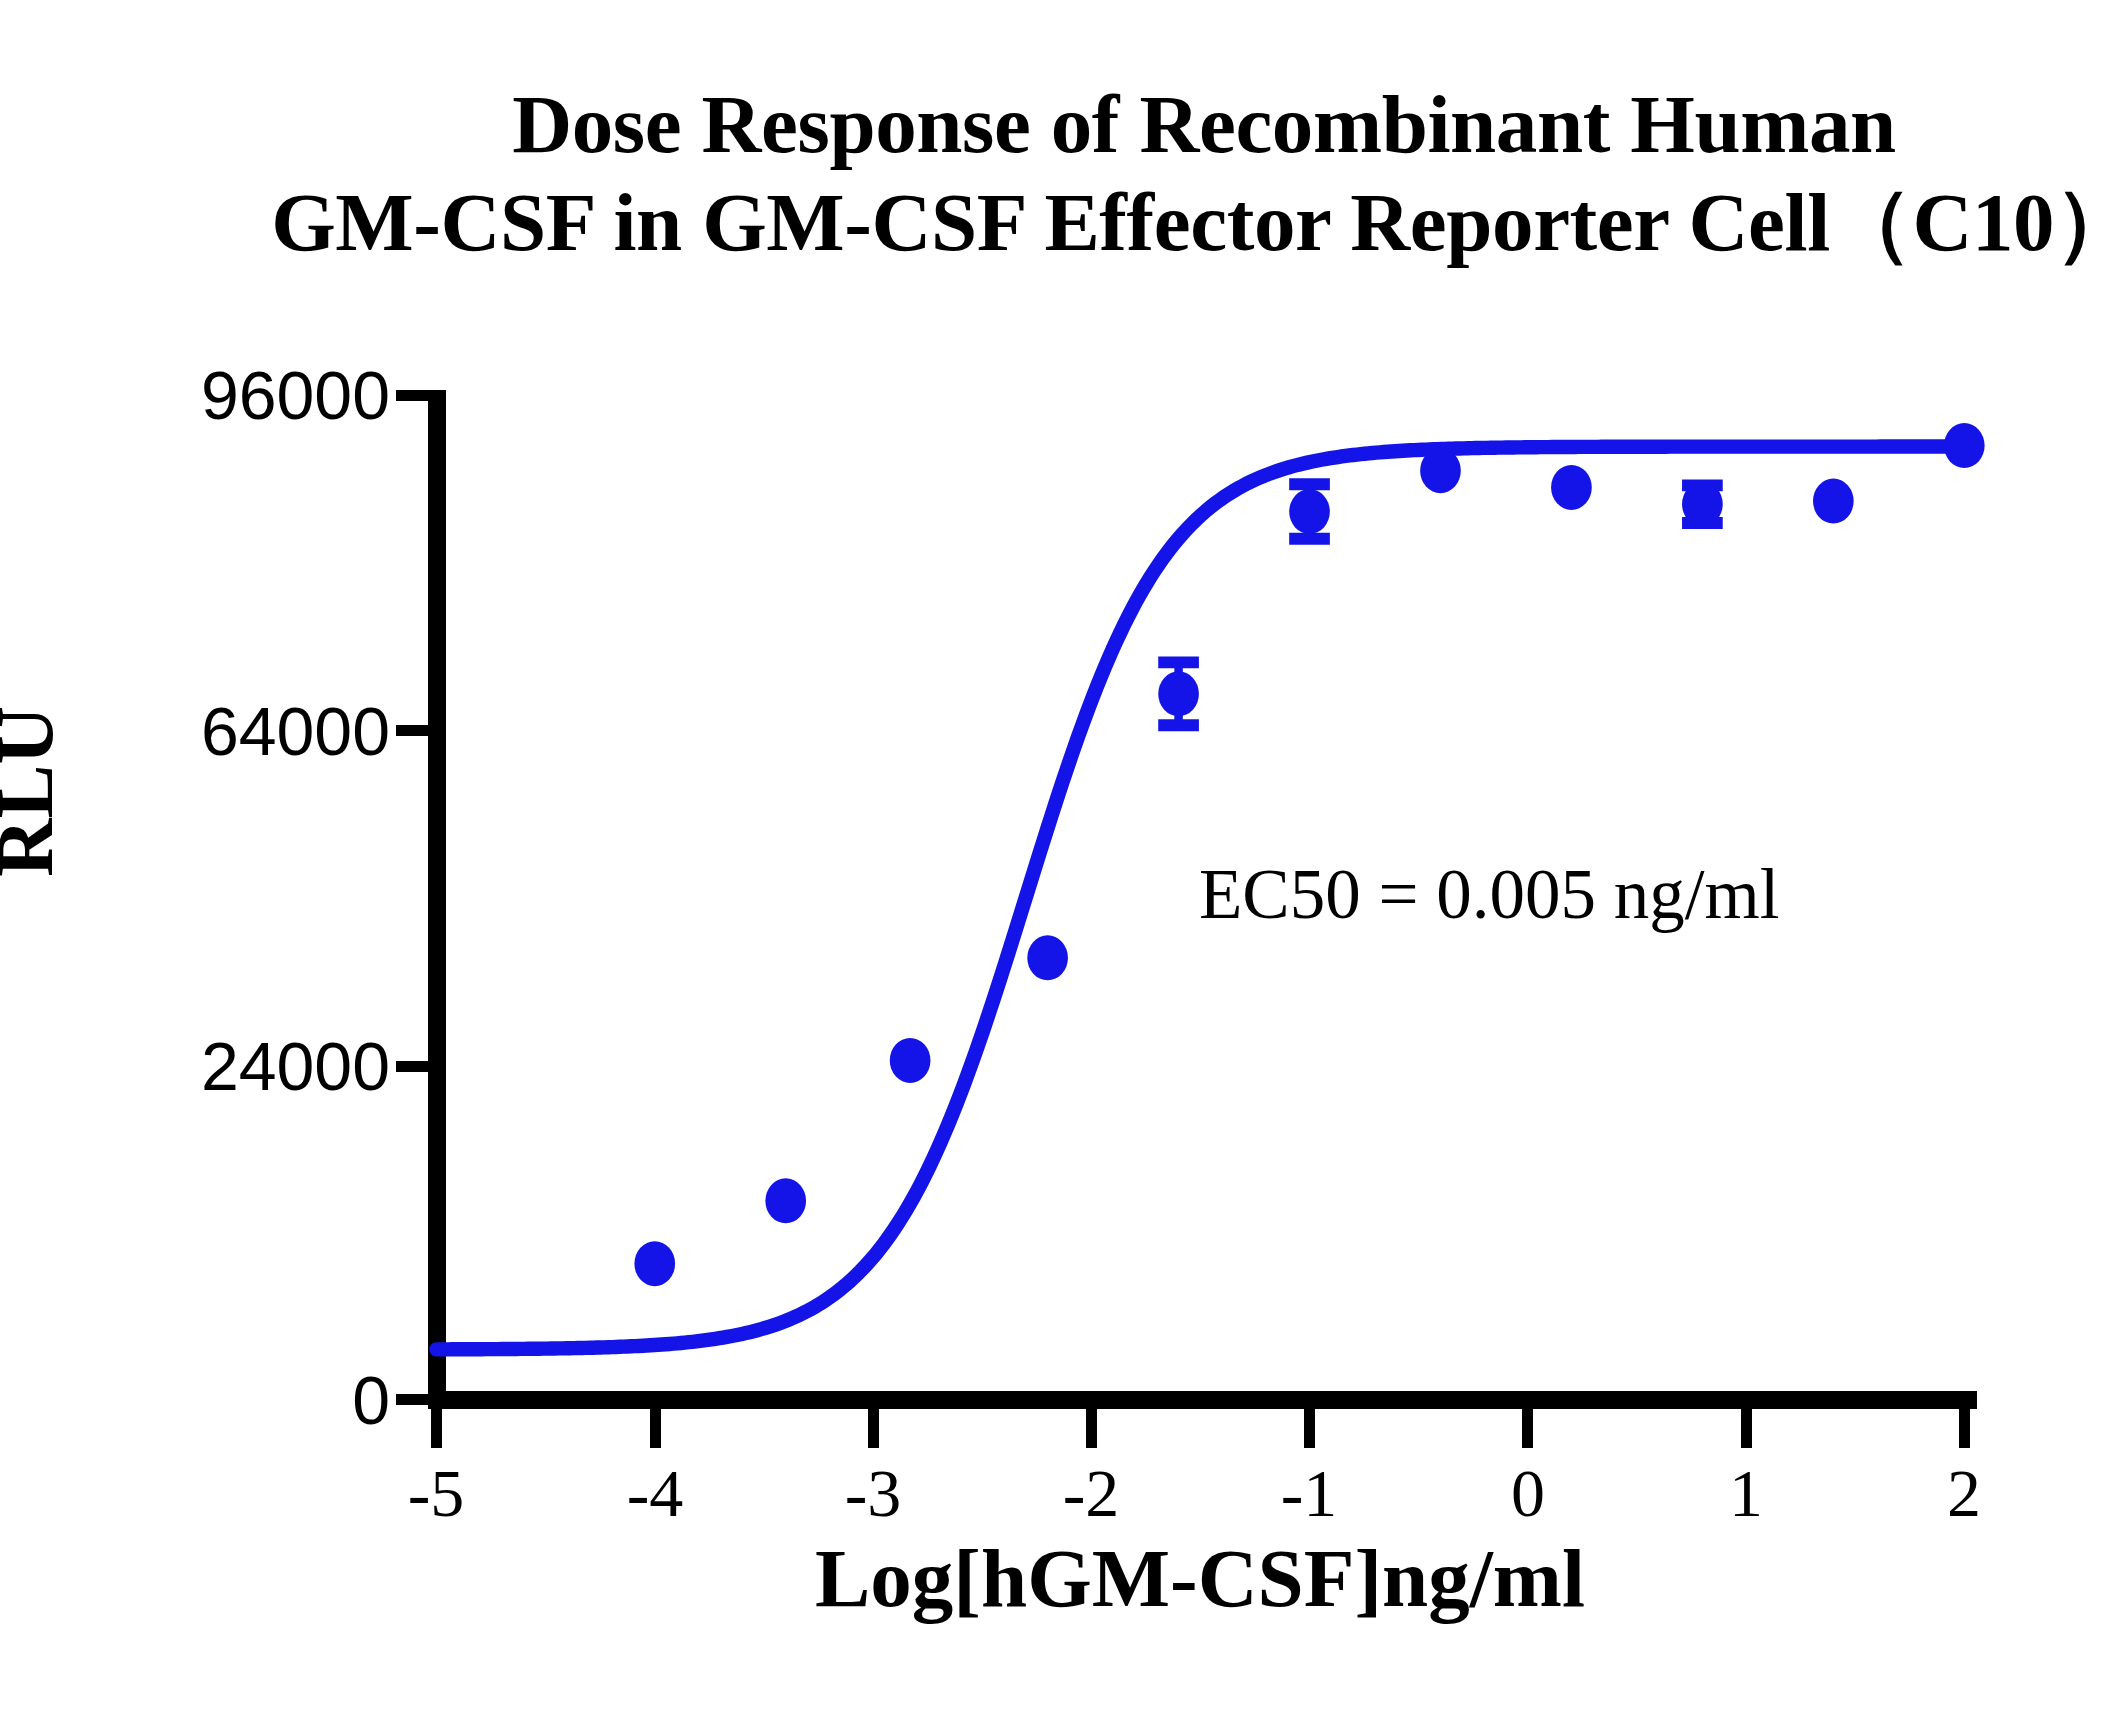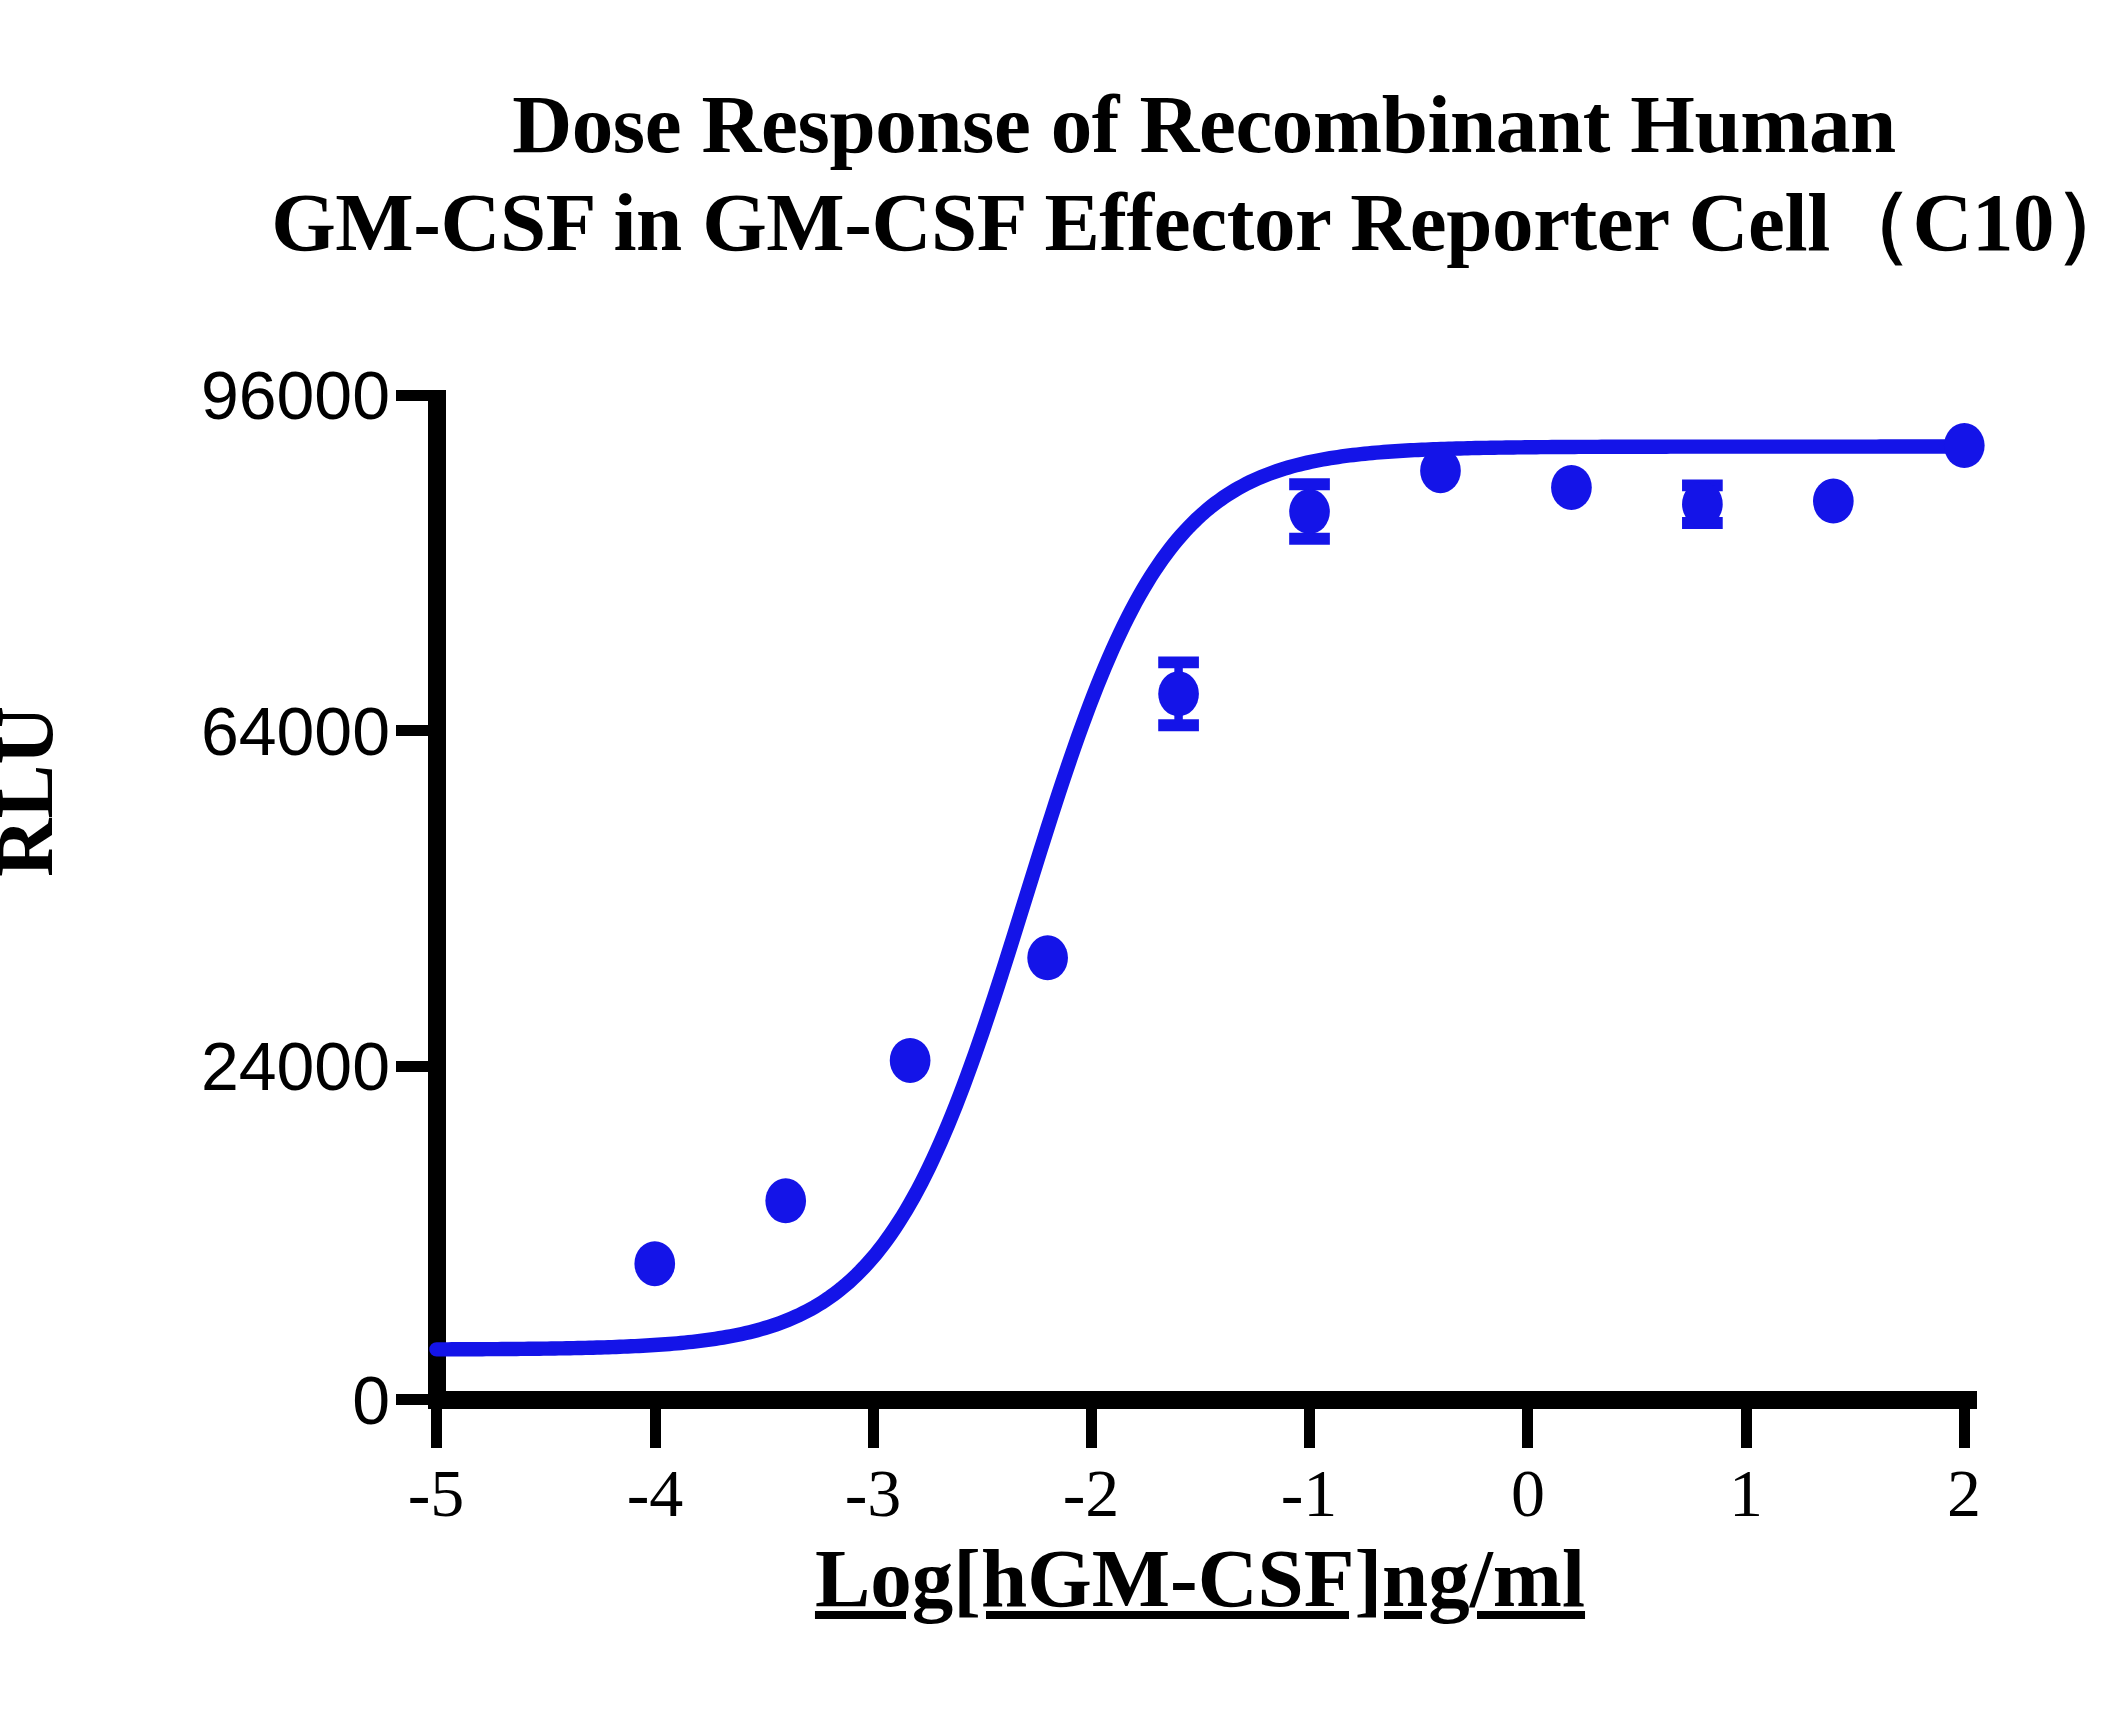--- a/index.html
+++ b/index.html
@@ -99,21 +99,20 @@
     position: absolute;
     left: 436px;
     top: 1530px;
     width: 1528px;
     text-align: center;
     font-family: "Liberation Serif", "DejaVu Serif", serif;
     font-weight: bold;
     font-size: 83px;
     color: #000000;
     white-space: nowrap;
-    text-decoration: underline;
   }
   
   #ec50-annotation {
     position: absolute;
     left: 1199px;
     top: 854px;
     font-family: "Liberation Serif", "DejaVu Serif", serif;
     font-size: 71px;
     color: #000000;
     white-space: nowrap;
@@ -162,20 +161,21 @@
   <div class="xlabel-text" style="left:873px;">-3</div>
   <div class="xlabel-text" style="left:1091px;">-2</div>
   <div class="xlabel-text" style="left:1309px;">-1</div>
   <div class="xlabel-text" style="left:1528px;">0</div>
   <div class="xlabel-text" style="left:1746px;">1</div>
   <div class="xlabel-text" style="left:1964px;">2</div>
 
   <div id="axis-title-y">RLU</div>
   <div id="axis-title-x">Log[hGM-CSF]ng/ml</div>
 
+  <div id="ec50-annotation">EC50 = 0.005 ng/ml</div>
 
   <svg id="svg-layer" viewBox="0 0 5682 4096">
     <g id="fit-curve-group">
         <path d="M1030.00 3183.87 L1039.01 3183.84 L1048.03 3183.81 L1057.04 3183.78 L1066.05 3183.75 L1075.06 3183.71 L1084.08 3183.68 L1093.09 3183.64 L1102.10 3183.60 L1111.11 3183.56 L1120.13 3183.52 L1129.14 3183.47 L1138.15 3183.42 L1147.16 3183.37 L1156.18 3183.31 L1165.19 3183.26 L1174.20 3183.19 L1183.21 3183.13 L1192.23 3183.06 L1201.24 3182.99 L1210.25 3182.91 L1219.26 3182.83 L1228.27 3182.75 L1237.29 3182.66 L1246.30 3182.57 L1255.31 3182.47 L1264.33 3182.36 L1273.34 3182.25 L1282.35 3182.13 L1291.36 3182.01 L1300.38 3181.88 L1309.39 3181.74 L1318.40 3181.59 L1327.41 3181.44 L1336.42 3181.28 L1345.44 3181.11 L1354.45 3180.92 L1363.46 3180.73 L1372.47 3180.53 L1381.49 3180.32 L1390.50 3180.09 L1399.51 3179.86 L1408.53 3179.61 L1417.54 3179.34 L1426.55 3179.06 L1435.56 3178.77 L1444.57 3178.46 L1453.59 3178.13 L1462.60 3177.78 L1471.61 3177.41 L1480.63 3177.03 L1489.64 3176.62 L1498.65 3176.19 L1507.66 3175.74 L1516.68 3175.26 L1525.69 3174.75 L1534.70 3174.22 L1543.71 3173.65 L1552.72 3173.06 L1561.74 3172.43 L1570.75 3171.77 L1579.76 3171.07 L1588.78 3170.33 L1597.79 3169.55 L1606.80 3168.73 L1615.81 3167.86 L1624.83 3166.95 L1633.84 3165.98 L1642.85 3164.97 L1651.86 3163.89 L1660.88 3162.76 L1669.89 3161.57 L1678.90 3160.31 L1687.91 3158.98 L1696.92 3157.58 L1705.94 3156.10 L1714.95 3154.55 L1723.96 3152.90 L1732.98 3151.17 L1741.99 3149.35 L1751.00 3147.43 L1760.01 3145.40 L1769.03 3143.27 L1778.04 3141.02 L1787.05 3138.64 L1796.06 3136.15 L1805.07 3133.52 L1814.09 3130.75 L1823.10 3127.83 L1832.11 3124.76 L1841.13 3121.52 L1850.14 3118.12 L1859.15 3114.54 L1868.16 3110.77 L1877.18 3106.81 L1886.19 3102.64 L1895.20 3098.26 L1904.21 3093.65 L1913.22 3088.80 L1922.24 3083.72 L1931.25 3078.37 L1940.26 3072.75 L1949.28 3066.86 L1958.29 3060.67 L1967.30 3054.18 L1976.31 3047.37 L1985.33 3040.23 L1994.34 3032.75 L2003.35 3024.91 L2012.36 3016.69 L2021.38 3008.10 L2030.39 2999.10 L2039.40 2989.69 L2048.41 2979.85 L2057.43 2969.57 L2066.44 2958.84 L2075.45 2947.63 L2084.46 2935.94 L2093.47 2923.75 L2102.49 2911.05 L2111.50 2897.82 L2120.51 2884.06 L2129.52 2869.75 L2138.54 2854.89 L2147.55 2839.45 L2156.56 2823.43 L2165.57 2806.83 L2174.59 2789.63 L2183.60 2771.84 L2192.61 2753.44 L2201.63 2734.44 L2210.64 2714.83 L2219.65 2694.61 L2228.66 2673.79 L2237.68 2652.38 L2246.69 2630.37 L2255.70 2607.78 L2264.71 2584.62 L2273.73 2560.90 L2282.74 2536.64 L2291.75 2511.86 L2300.76 2486.57 L2309.77 2460.81 L2318.79 2434.60 L2327.80 2407.95 L2336.81 2380.91 L2345.83 2353.51 L2354.84 2325.78 L2363.85 2297.75 L2372.86 2269.47 L2381.88 2240.97 L2390.89 2212.29 L2399.90 2183.47 L2408.91 2154.56 L2417.92 2125.60 L2426.94 2096.62 L2435.95 2067.68 L2444.96 2038.81 L2453.98 2010.07 L2462.99 1981.48 L2472.00 1953.09 L2481.01 1924.94 L2490.02 1897.07 L2499.04 1869.51 L2508.05 1842.30 L2517.06 1815.48 L2526.07 1789.06 L2535.09 1763.09 L2544.10 1737.58 L2553.11 1712.57 L2562.13 1688.07 L2571.14 1664.10 L2580.15 1640.68 L2589.16 1617.83 L2598.18 1595.55 L2607.19 1573.87 L2616.20 1552.77 L2625.21 1532.28 L2634.23 1512.39 L2643.24 1493.11 L2652.25 1474.44 L2661.26 1456.37 L2670.28 1438.90 L2679.29 1422.03 L2688.30 1405.75 L2697.31 1390.04 L2706.32 1374.92 L2715.34 1360.35 L2724.35 1346.34 L2733.36 1332.88 L2742.38 1319.94 L2751.39 1307.52 L2760.40 1295.60 L2769.41 1284.17 L2778.43 1273.22 L2787.44 1262.74 L2796.45 1252.70 L2805.46 1243.09 L2814.47 1233.91 L2823.49 1225.13 L2832.50 1216.74 L2841.51 1208.74 L2850.53 1201.09 L2859.54 1193.79 L2868.55 1186.84 L2877.56 1180.20 L2886.57 1173.88 L2895.59 1167.85 L2904.60 1162.11 L2913.61 1156.64 L2922.63 1151.43 L2931.64 1146.48 L2940.65 1141.77 L2949.66 1137.28 L2958.68 1133.01 L2967.69 1128.96 L2976.70 1125.10 L2985.71 1121.44 L2994.73 1117.95 L3003.74 1114.64 L3012.75 1111.50 L3021.76 1108.51 L3030.77 1105.68 L3039.79 1102.98 L3048.80 1100.42 L3057.81 1098.00 L3066.83 1095.69 L3075.84 1093.51 L3084.85 1091.43 L3093.86 1089.46 L3102.88 1087.59 L3111.89 1085.82 L3120.90 1084.14 L3129.91 1082.54 L3138.92 1081.03 L3147.94 1079.59 L3156.95 1078.23 L3165.96 1076.94 L3174.97 1075.72 L3183.99 1074.56 L3193.00 1073.46 L3202.01 1072.42 L3211.03 1071.43 L3220.04 1070.49 L3229.05 1069.60 L3238.06 1068.76 L3247.07 1067.97 L3256.09 1067.21 L3265.10 1066.49 L3274.11 1065.81 L3283.13 1065.17 L3292.14 1064.56 L3301.15 1063.98 L3310.16 1063.43 L3319.18 1062.92 L3328.19 1062.42 L3337.20 1061.96 L3346.21 1061.52 L3355.22 1061.10 L3364.24 1060.70 L3373.25 1060.33 L3382.26 1059.97 L3391.28 1059.64 L3400.29 1059.32 L3409.30 1059.01 L3418.31 1058.73 L3427.33 1058.46 L3436.34 1058.20 L3445.35 1057.96 L3454.36 1057.73 L3463.37 1057.51 L3472.39 1057.30 L3481.40 1057.11 L3490.41 1056.92 L3499.42 1056.74 L3508.44 1056.58 L3517.45 1056.42 L3526.46 1056.27 L3535.48 1056.13 L3544.49 1055.99 L3553.50 1055.87 L3562.51 1055.75 L3571.52 1055.63 L3580.54 1055.53 L3589.55 1055.42 L3598.56 1055.33 L3607.57 1055.23 L3616.59 1055.15 L3625.60 1055.07 L3634.61 1054.99 L3643.63 1054.91 L3652.64 1054.84 L3661.65 1054.78 L3670.66 1054.72 L3679.67 1054.66 L3688.69 1054.60 L3697.70 1054.55 L3706.71 1054.50 L3715.72 1054.45 L3724.74 1054.40 L3733.75 1054.36 L3742.76 1054.32 L3751.78 1054.28 L3760.79 1054.24 L3769.80 1054.21 L3778.81 1054.18 L3787.83 1054.15 L3796.84 1054.12 L3805.85 1054.09 L3814.86 1054.06 L3823.88 1054.04 L3832.89 1054.02 L3841.90 1053.99 L3850.91 1053.97 L3859.93 1053.95 L3868.94 1053.93 L3877.95 1053.91 L3886.96 1053.90 L3895.98 1053.88 L3904.99 1053.87 L3914.00 1053.85 L3923.01 1053.84 L3932.02 1053.83 L3941.04 1053.81 L3950.05 1053.80 L3959.06 1053.79 L3968.08 1053.78 L3977.09 1053.77 L3986.10 1053.76 L3995.11 1053.75 L4004.13 1053.74 L4013.14 1053.74 L4022.15 1053.73 L4031.16 1053.72 L4040.17 1053.71 L4049.19 1053.71 L4058.20 1053.70 L4067.21 1053.70 L4076.22 1053.69 L4085.24 1053.69 L4094.25 1053.68 L4103.26 1053.68 L4112.28 1053.67 L4121.29 1053.67 L4130.30 1053.66 L4139.31 1053.66 L4148.32 1053.66 L4157.34 1053.65 L4166.35 1053.65 L4175.36 1053.65 L4184.38 1053.64 L4193.39 1053.64 L4202.40 1053.64 L4211.41 1053.64 L4220.43 1053.63 L4229.44 1053.63 L4238.45 1053.63 L4247.46 1053.63 L4256.47 1053.63 L4265.49 1053.62 L4274.50 1053.62 L4283.51 1053.62 L4292.52 1053.62 L4301.54 1053.62 L4310.55 1053.62 L4319.56 1053.62 L4328.58 1053.61 L4337.59 1053.61 L4346.60 1053.61 L4355.61 1053.61 L4364.63 1053.61 L4373.64 1053.61 L4382.65 1053.61 L4391.66 1053.61 L4400.67 1053.61 L4409.69 1053.61 L4418.70 1053.61 L4427.71 1053.61 L4436.73 1053.60 L4445.74 1053.60 L4454.75 1053.60 L4463.76 1053.60 L4472.77 1053.60 L4481.79 1053.60 L4490.80 1053.60 L4499.81 1053.60 L4508.82 1053.60 L4517.84 1053.60 L4526.85 1053.60 L4535.86 1053.60 L4544.88 1053.60 L4553.89 1053.60 L4562.90 1053.60 L4571.91 1053.60 L4580.92 1053.60 L4589.94 1053.60 L4598.95 1053.60 L4607.96 1053.60 L4616.98 1053.60 L4625.99 1053.60 L4635.00 1053.60 " fill="none" stroke="#1414E8" stroke-width="34" stroke-linecap="round"></path>
       </g>
     <g id="errorbar-group">
         <line x1="2781" x2="2781" y1="1562.8000000000002" y2="1711.1125000000002" stroke="#1414E8" stroke-width="20"></line>
         <line x1="2733" x2="2829" y1="1562.8000000000002" y2="1562.8000000000002" stroke="#1414E8" stroke-width="28"></line>
         <line x1="2733" x2="2829" y1="1711.1125000000002" y2="1711.1125000000002" stroke="#1414E8" stroke-width="28"></line>
         <line x1="3090" x2="3090" y1="1142.5812500000002" y2="1271.11875" stroke="#1414E8" stroke-width="20"></line>

